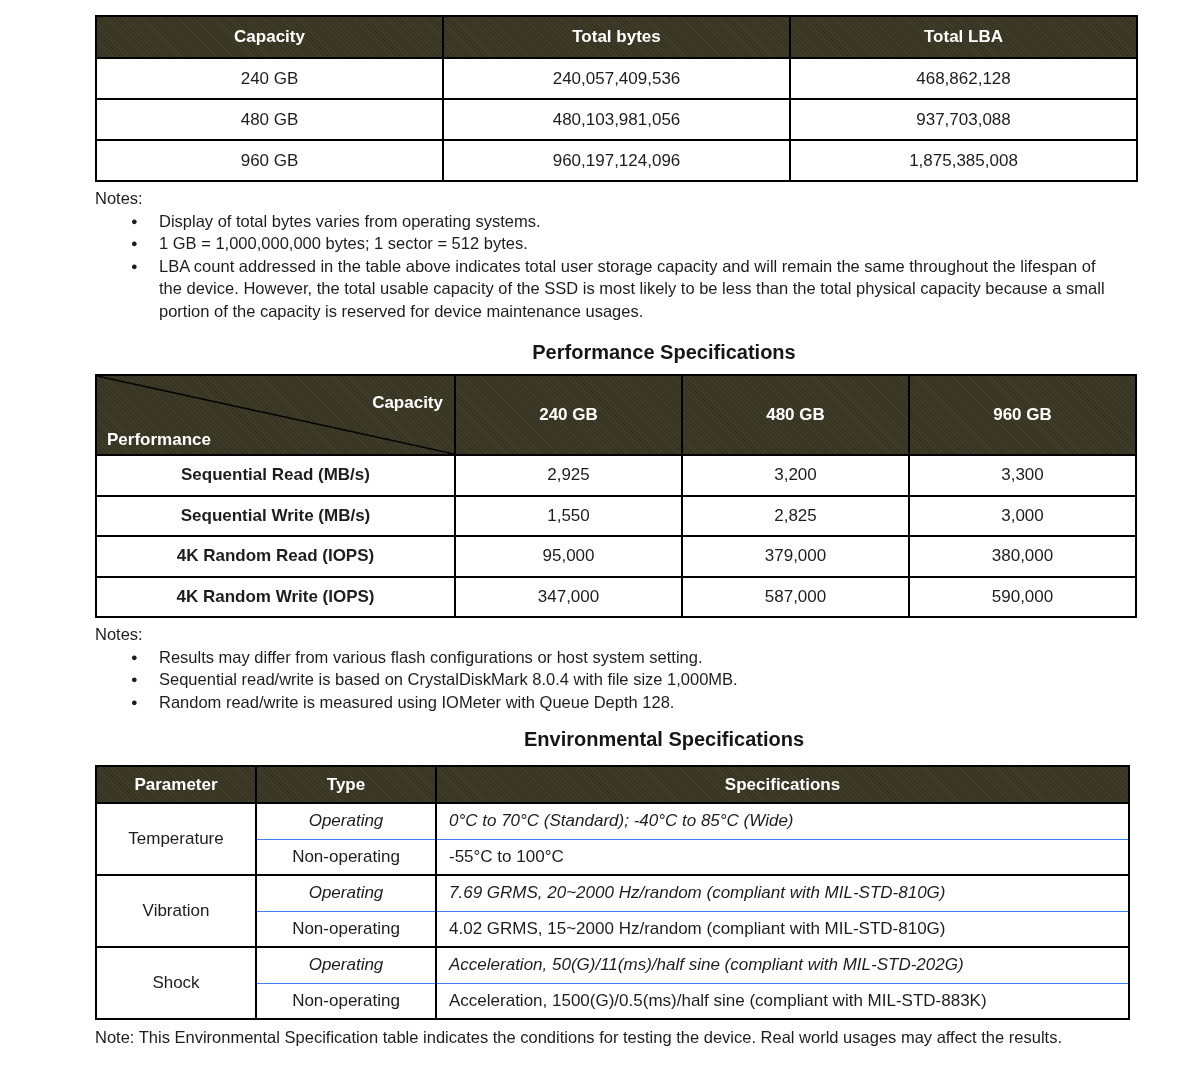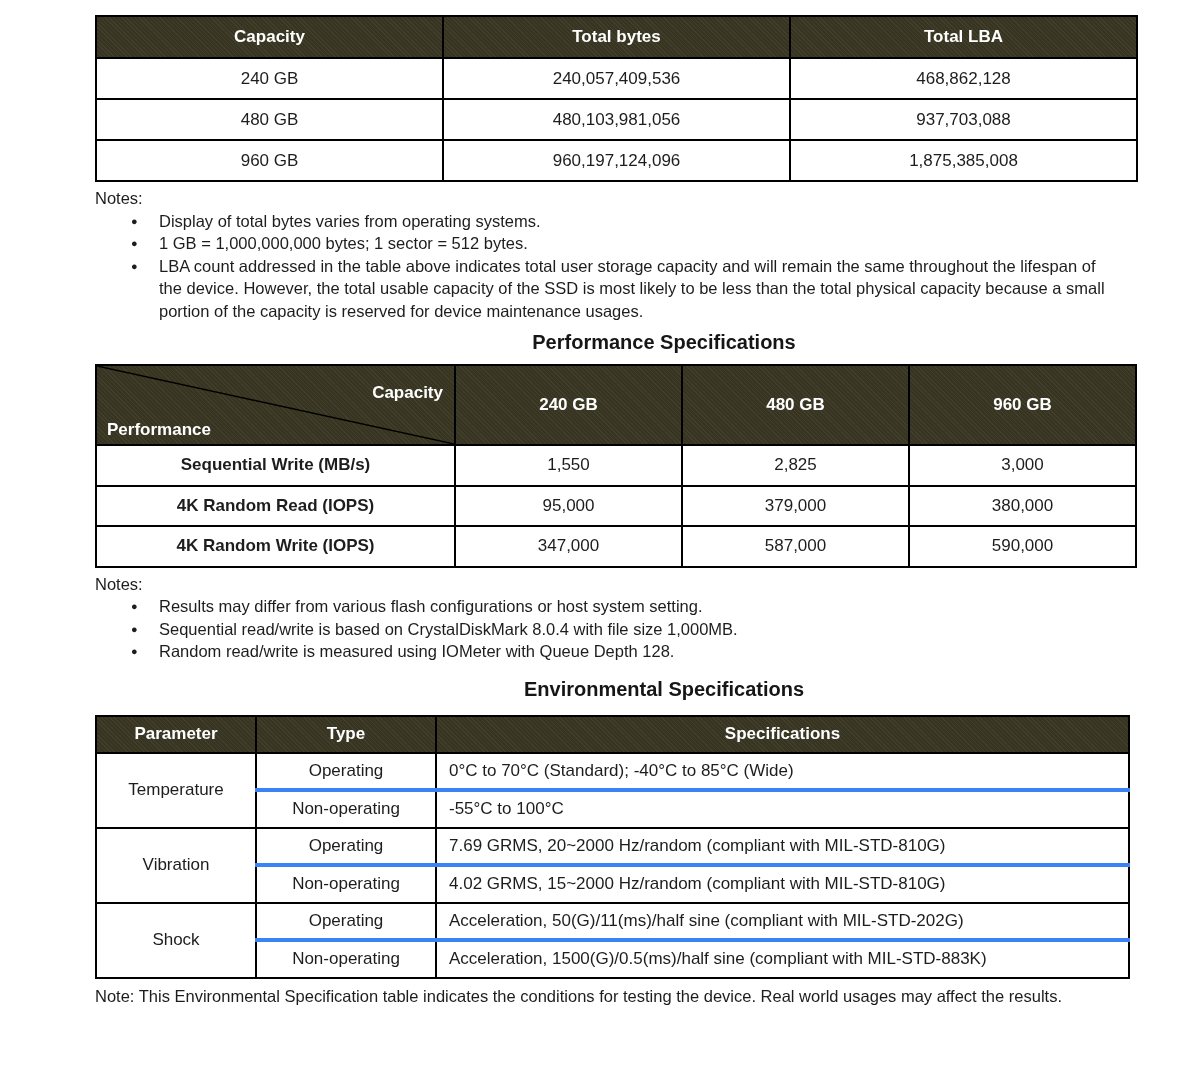--- a/index.html
+++ b/index.html
@@ -13,21 +13,21 @@
     width:1200px;height:1070px;overflow:hidden;background:#ffffff;
     font-family:"Liberation Sans", sans-serif;color:var(--text);
   }
   .page{position:relative;width:1200px;height:1070px;}
 
   .sec-title{
     margin:0 0 0 128px;width:1072px;text-align:center;
     font-size:20px;font-weight:bold;color:#161616;line-height:25px;
   }
   .sec-title.first{padding-top:13px;}
-  .sec-title.t2{margin-top:8px;}
+  .sec-title.t2{margin-top:18px;}
   .sec-title.t3{margin-top:14px;}
 
   table{border-collapse:collapse;table-layout:fixed;}
   th,td{vertical-align:middle;overflow:hidden;}
 
   
   .cap-table{width:1041px;margin:15px 0 0 95px;}
   .cap-table th{
     height:38px;background-color:var(--header-bg);
     background-image:repeating-linear-gradient(45deg, rgba(255,255,255,0.05) 0 1px, transparent 1px 3px);
@@ -69,21 +69,21 @@
     background-image:repeating-linear-gradient(45deg, rgba(255,255,255,0.05) 0 1px, transparent 1px 3px);
     color:var(--header-text);font-weight:bold;font-size:17px;
     border:2px solid var(--border);text-align:center;
   }
   .env-table td{
     height:32.5px;font-size:17px;border:2px solid var(--border);
   }
   .env-table td.param{text-align:center;}
   .env-table td.typecell{text-align:center;}
   .env-table td.speccell{text-align:left;padding-left:12px;}
-  .env-table tr.rmain td.thin-b{border-bottom:4px solid #3b82f6;}
+  .env-table tr.rmain td.thin-b{border-bottom:1px solid #3b82f6;font-style:italic;}
   .env-table tr.rsub td{border-top:1px solid #333333;border-radius:11px;}
 
   .env-note{margin:6px 0 0 95px;width:1016px;font-size:16.5px;line-height:22.5px;}
 </style>
 </head>
 <body>
 
 <div class="page">
 
   <section>
@@ -156,20 +156,26 @@
             <span class="diag-top">Capacity</span>
             <span class="diag-bottom">Performance</span>
           </th>
           <th>240 GB</th>
           <th>480 GB</th>
           <th>960 GB</th>
         </tr>
       </thead>
       <tbody>
         <tr>
+          <td class="rowlabel">Sequential Read (MB/s)</td>
+          <td>2,925</td>
+          <td>3,200</td>
+          <td>3,300</td>
+        </tr>
+        <tr>
           <td class="rowlabel">Sequential Write (MB/s)</td>
           <td>1,550</td>
           <td>2,825</td>
           <td>3,000</td>
         </tr>
         <tr>
           <td class="rowlabel">4K Random Read (IOPS)</td>
           <td>95,000</td>
           <td>379,000</td>
           <td>380,000</td>

